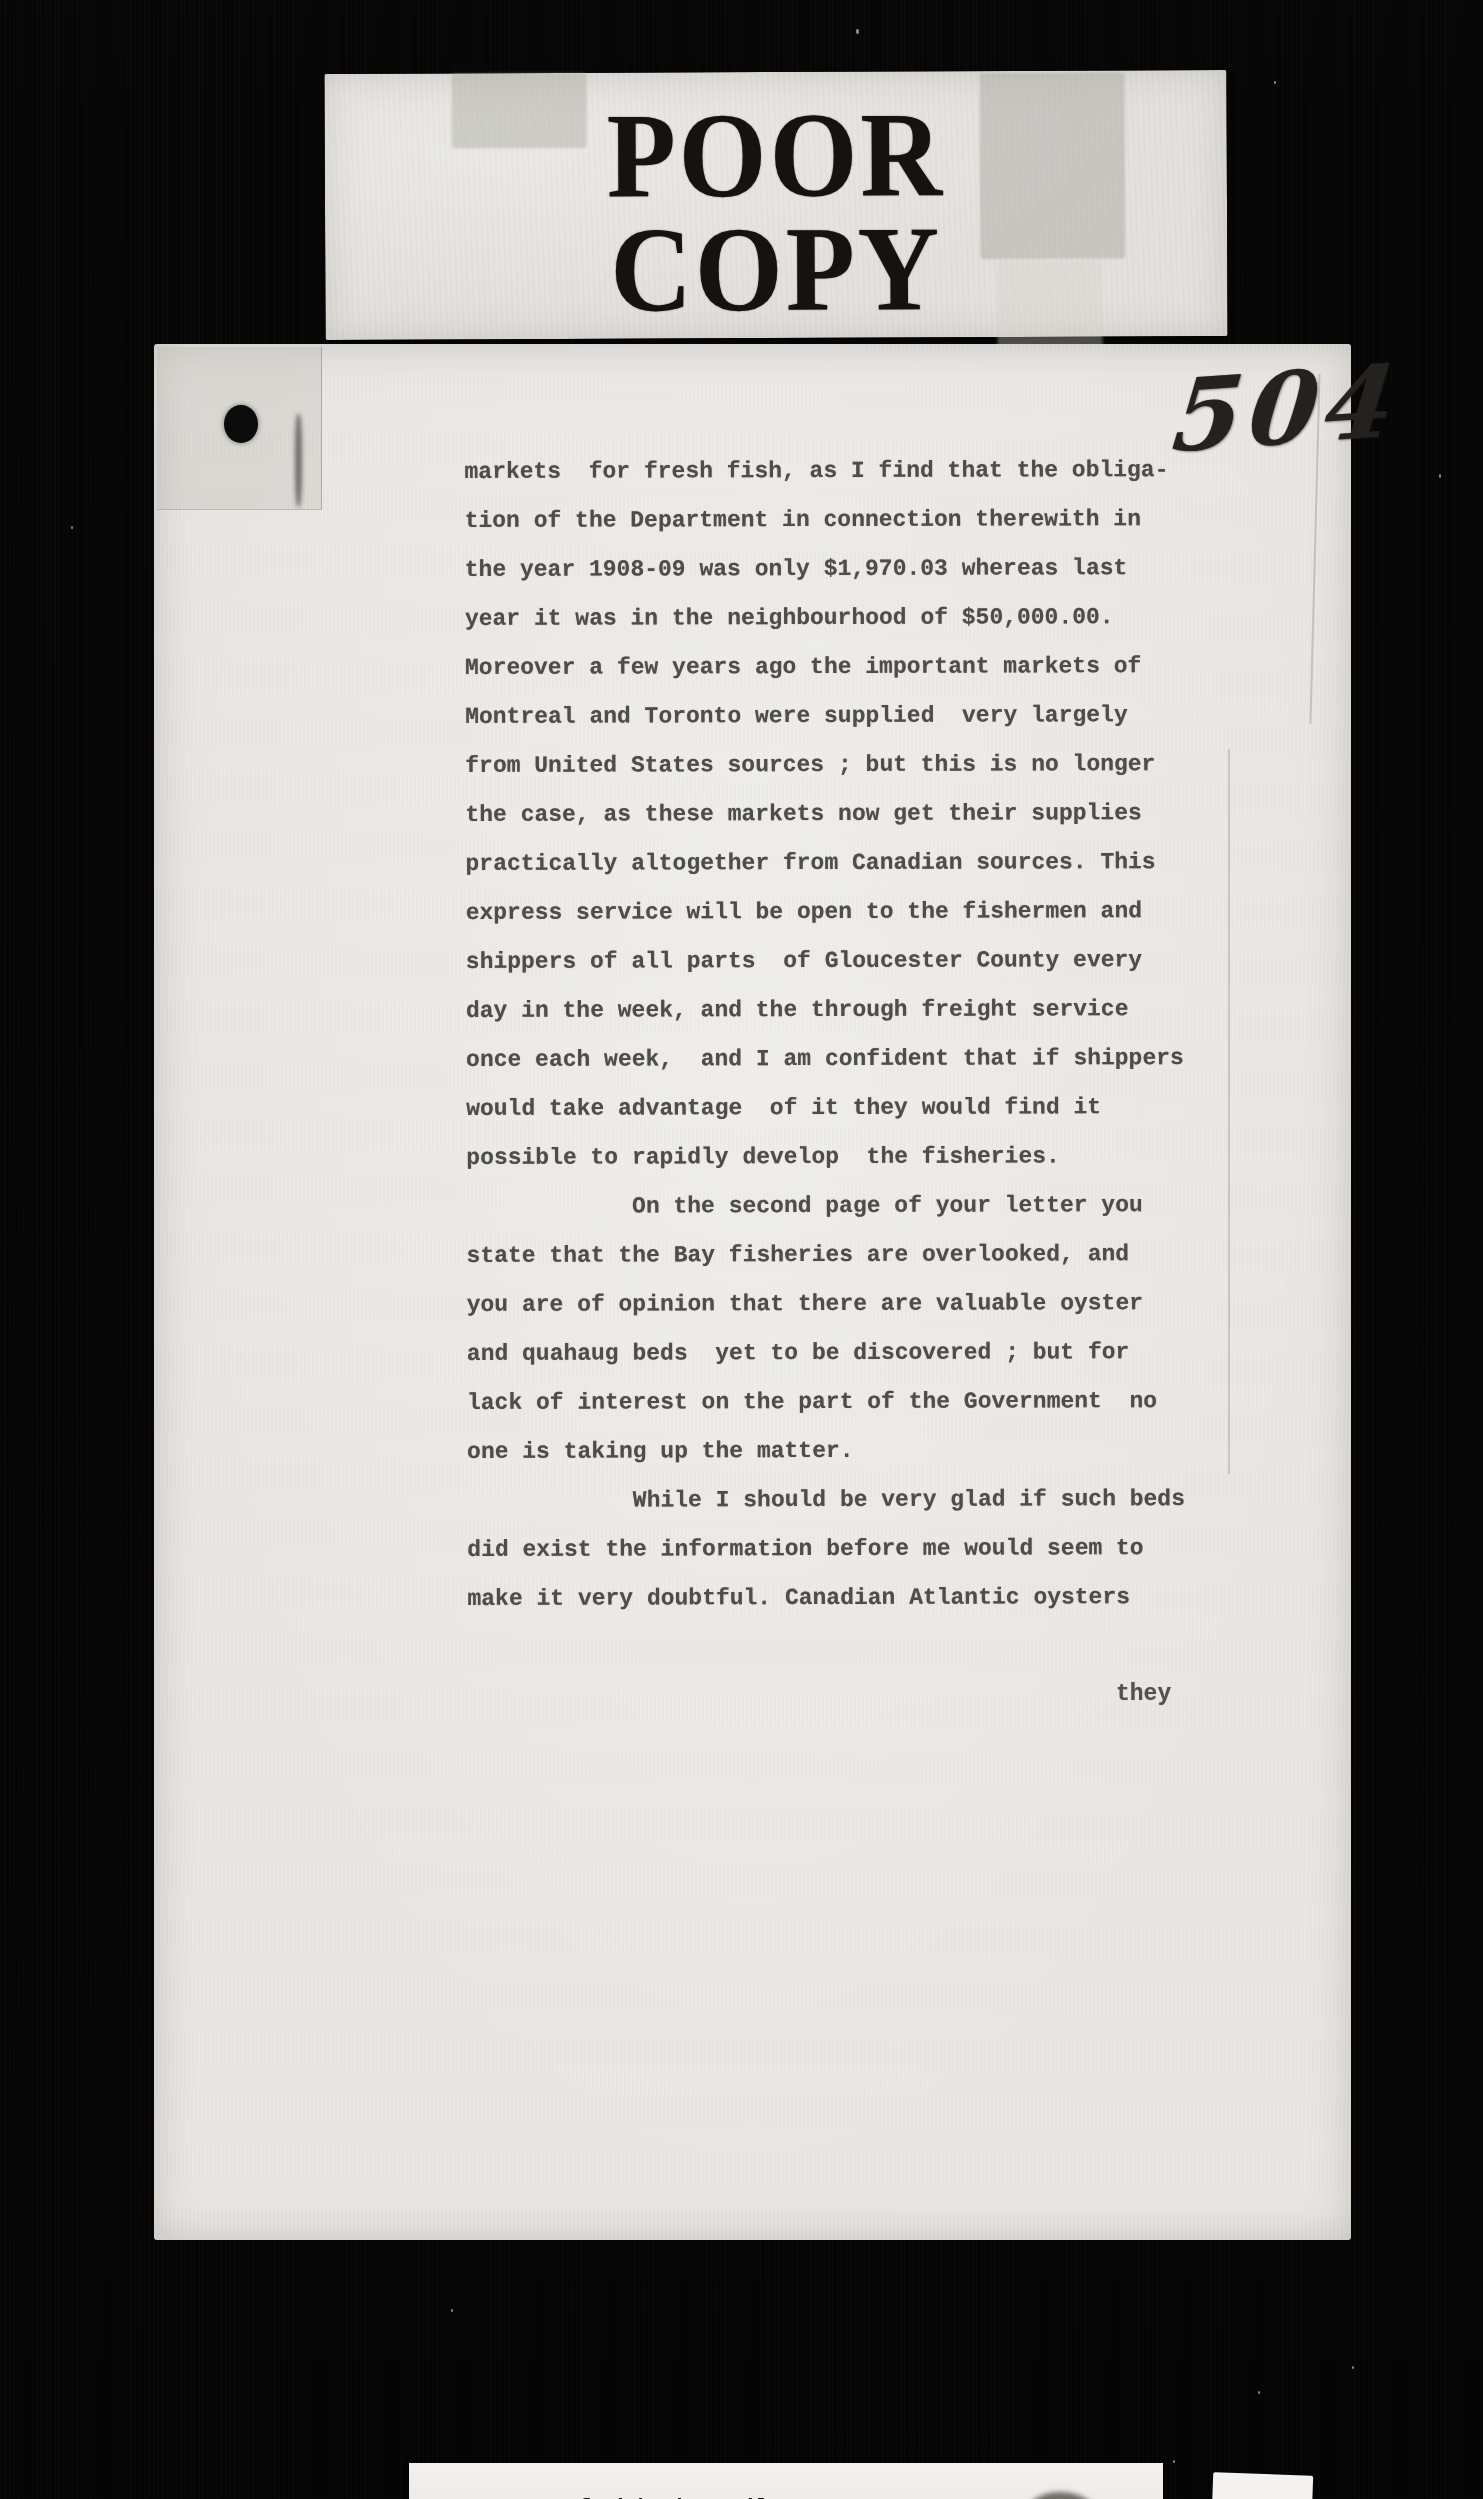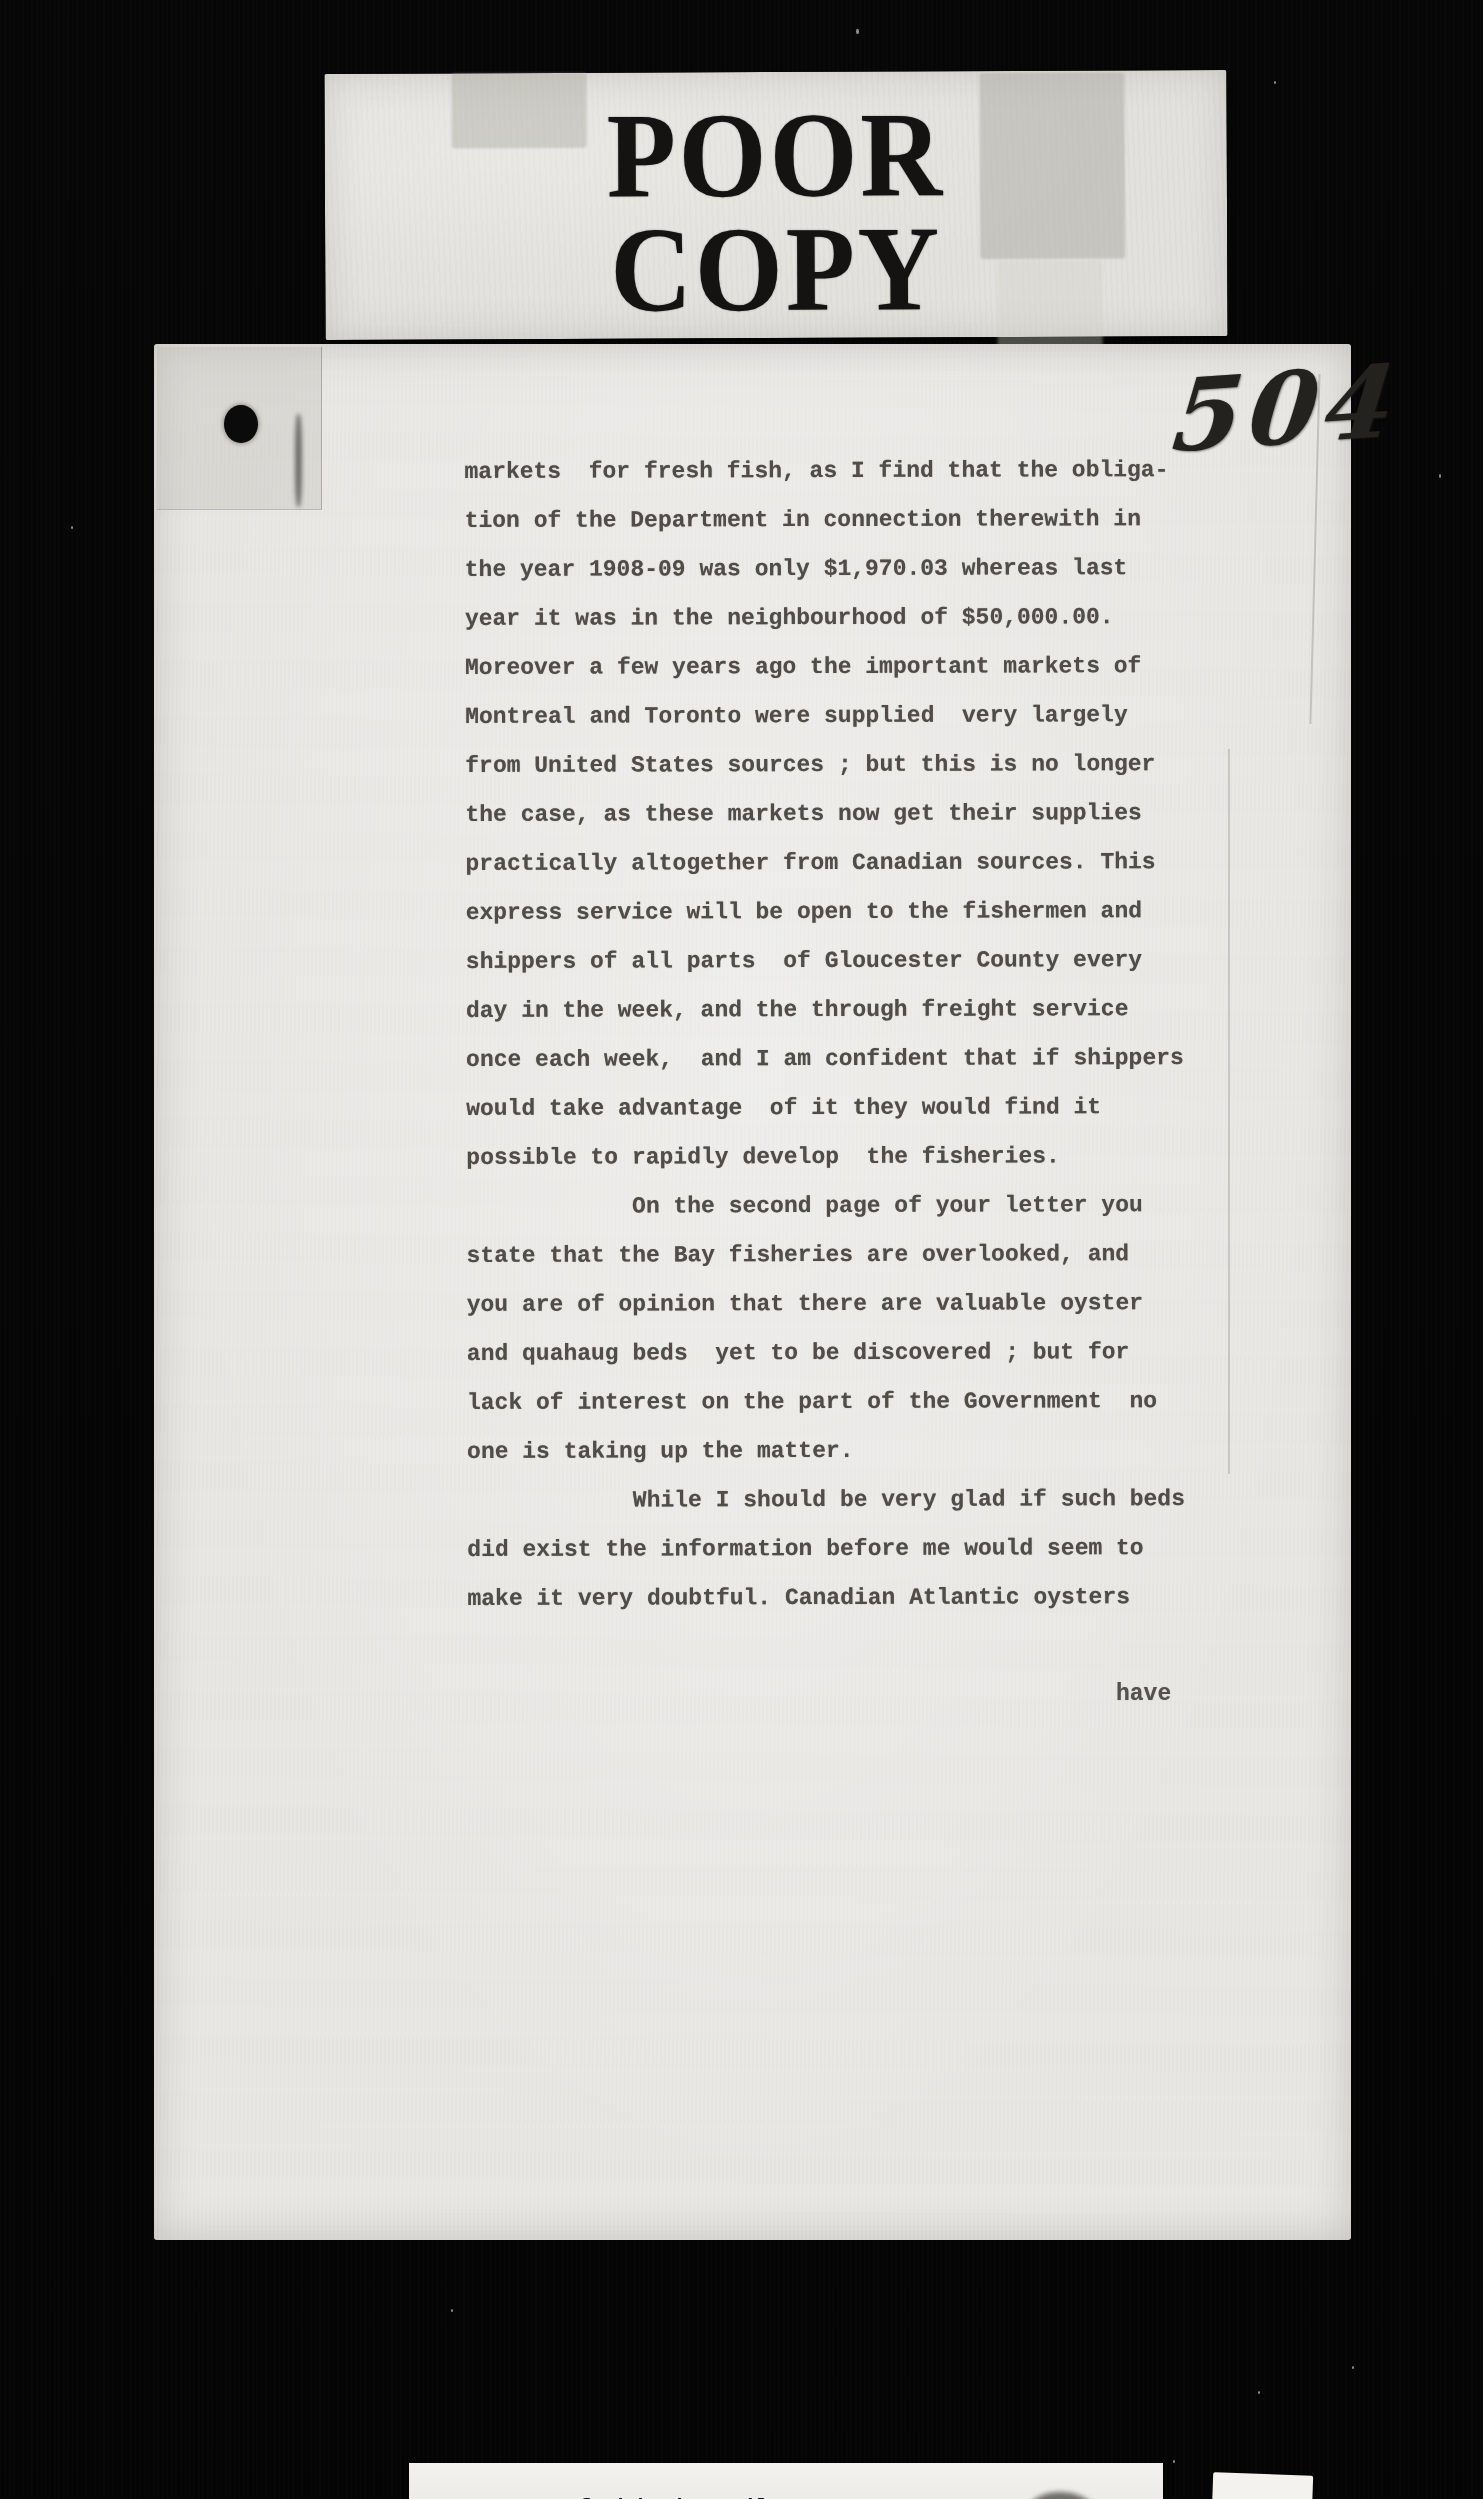--- a/index.html
+++ b/index.html
@@ -170,21 +170,21 @@
 possible to rapidly develop  the fisheries.
             On the second page of your letter you
 state that the Bay fisheries are overlooked, and
 you are of opinion that there are valuable oyster
 and quahaug beds  yet to be discovered ; but for
 lack of interest on the part of the Government  no
 one is taking up the matter.
             While I should be very glad if such beds
 did exist the information before me would seem to
 make it very doubtful. Canadian Atlantic oysters</div>
-    <div class="catchword">have</div>
+    <div class="catchword">they</div>
     <div class="page-crease"></div>
     <div class="page-crease2"></div>
   </div>
 
   <div class="file-label">
     <div class="file-label-text">Department of Fisheries, File No. 3223, pt. 3</div>
   </div>
   <div class="label-blob"></div>
 
   <div class="label-whitetab"></div>

